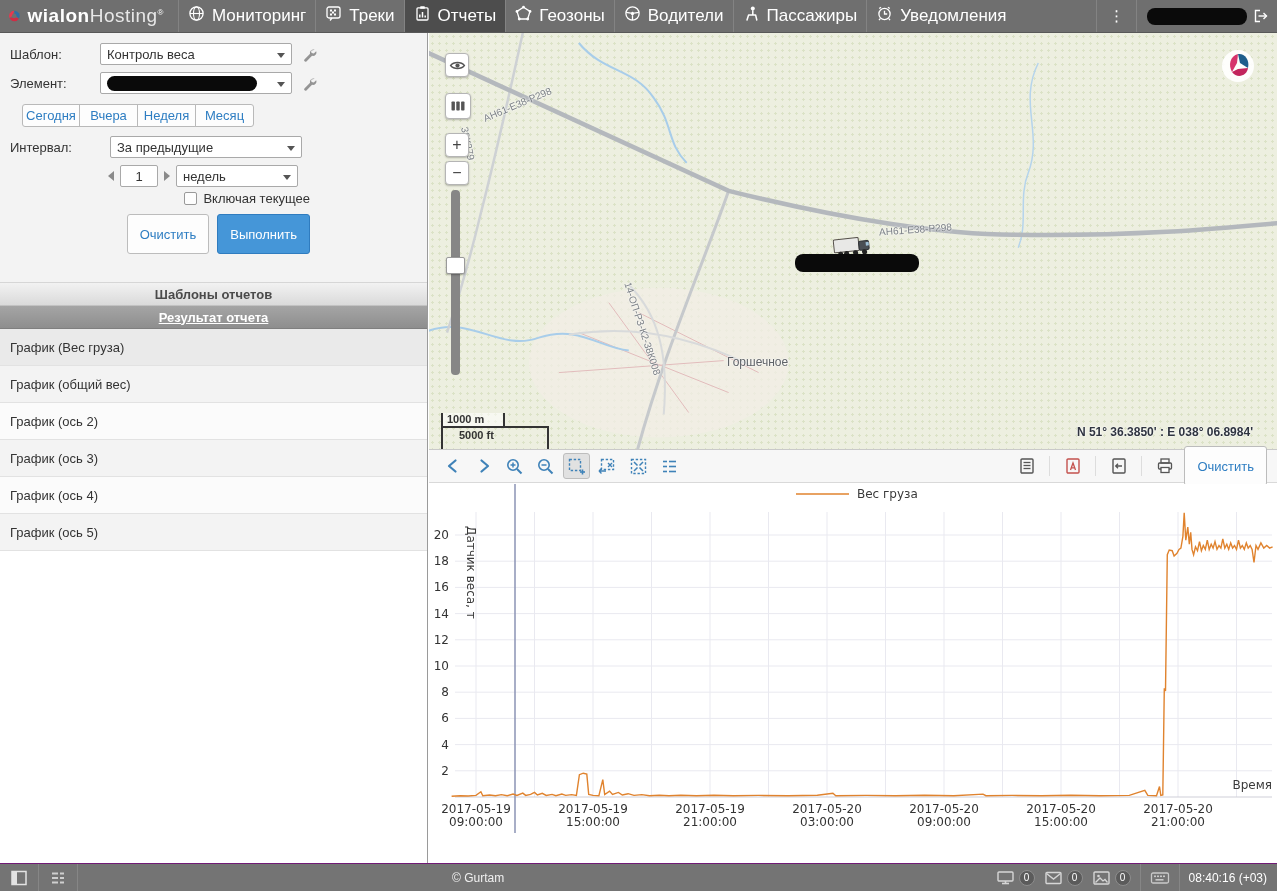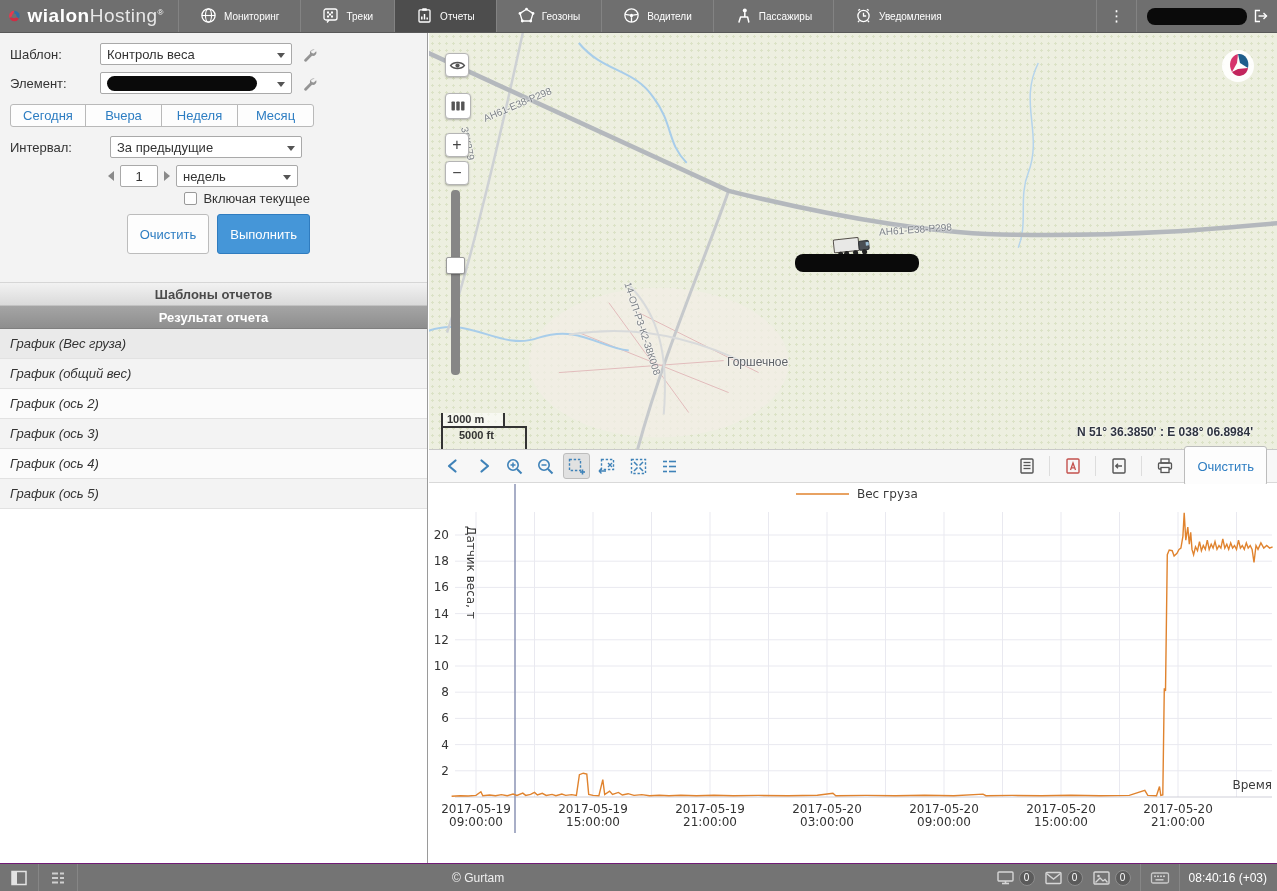--- a/index.html
+++ b/index.html
@@ -8,77 +8,77 @@
 
   
   .topbar { position:absolute; top:0; left:0; right:0; height:33px; background:#6f6f6f; border-bottom:1px solid #585858; display:flex; align-items:stretch; color:#fff; }
   .logo { display:flex; align-items:center; padding:0 14px 0 8px; width:178px; }
   .logo-mark { width:24px; height:24px; margin-right:7px; }
   .logo-text { font-size:19px; letter-spacing:.5px; white-space:nowrap; }
   .logo-text b { font-weight:bold; }
   .logo-text i { font-style:normal; font-weight:300; color:#e8e8e8; }
   .logo-text sup { font-size:8px; }
   #topnav { display:flex; align-items:stretch; flex:1; }
-  .nav-item { display:flex; align-items:center; gap:7px; padding:0 21px; font-size:10px; border-left:1px solid #838383; cursor:pointer; white-space:nowrap; }
+  .nav-item { display:flex; align-items:center; gap:7px; padding:0 9px; font-size:17px; border-left:1px solid #838383; cursor:pointer; white-space:nowrap; }
   .nav-item.active { background:#4d4d4d; }
   .nav-item svg { width:17px; height:17px; }
   .topbar-right { display:flex; align-items:center; gap:10px; padding-right:8px; }
   .dots { border-left:1px solid #838383; border-right:1px solid #838383; height:100%; display:flex; align-items:center; padding:0 12px; font-size:15px; letter-spacing:0; cursor:pointer; }
   .user { display:flex; align-items:center; gap:6px; cursor:pointer; }
   .redact { background:#0a0a0a; border-radius:8px; display:inline-block; }
   .user .redact { width:100px; height:17px; }
 
   
   .main { position:absolute; top:33px; bottom:28px; left:0; right:0; }
   .panel { position:absolute; top:0; bottom:0; left:0; width:428px; background:#fff; border-right:1px solid #9a9a9a; overflow:hidden; }
   .rightcol { position:absolute; top:0; bottom:0; left:429px; right:0; }
 
   
   .form-area { background:#f3f3f3; padding:10px 10px 24px 10px; border-bottom:1px solid #d6d6d6; }
   .frow { display:flex; align-items:center; margin-bottom:7px; position:relative; }
   .flabel { width:90px; font-size:13px; color:#333; }
   .sel { width:192px; height:22px; background:#fff; border:1px solid #a9a9a9; border-radius:2px; display:flex; align-items:center; padding:0 6px; font-size:13px; color:#333; cursor:pointer; position:relative; }
   .sel .arr { position:absolute; right:6px; top:9px; width:0; height:0; border-left:4px solid transparent; border-right:4px solid transparent; border-top:5px solid #555; }
   .wrench { margin-left:10px; cursor:pointer; }
-  .quick { display:grid; grid-template-columns:repeat(4,1fr); width:304px; margin:10px 0 9px 0; }
+  .quick { display:grid; grid-template-columns:repeat(4,1fr); width:232px; margin:10px 0 9px 12px; }
   .qbtn { height:23px; background:#fdfdfd; border:1px solid #b9b9b9; margin-left:-1px; font-size:13px; color:#2d7dc2; display:flex; align-items:center; justify-content:center; cursor:pointer; }
   .qbtn:first-child { margin-left:0; border-radius:3px 0 0 3px; }
   .qbtn:last-child { border-radius:0 3px 3px 0; }
   .spin-row { display:flex; align-items:center; margin:4px 0 4px 98px; gap:6px; }
   .spin-arrow { width:0; height:0; border-top:5px solid transparent; border-bottom:5px solid transparent; cursor:pointer; }
   .spin-arrow.left { border-right:6px solid #8a8a8a; }
   .spin-arrow.right { border-left:6px solid #8a8a8a; }
   .numinput { width:38px; height:22px; border:1px solid #a9a9a9; border-radius:2px; text-align:center; font-size:13px; color:#333; background:#fff; }
   .sel.small { width:122px; }
   .cb-row { display:flex; align-items:center; justify-content:flex-end; width:300px; margin:3px 0 8px 0; gap:6px; font-size:13px; color:#333; }
   .cb { width:13px; height:13px; background:#fdfdfd; border:1px solid #999; border-radius:2px; cursor:pointer; }
   .btn-row { display:flex; justify-content:flex-end; width:300px; gap:8px; margin-bottom:4px; }
   .btn { height:40px; padding:0 12px; font-size:13px; border-radius:3px; display:flex; align-items:center; cursor:pointer; }
   .btn.ghost { background:#fdfdfd; border:1px solid #bcbcbc; color:#2d7dc2; }
   .btn.primary { background:#4596d8; border:1px solid #2f7cbf; color:#fff; }
 
   .sec-header { height:23px; display:flex; align-items:center; justify-content:center; font-size:13px; font-weight:bold; cursor:pointer; }
   .sec-header.light { background:linear-gradient(#f2f2f2,#dadada); color:#4a4a4a; border-bottom:1px solid #c2c2c2; }
-  .sec-header.dark { background:linear-gradient(#a5a5a5,#8e8e8e); color:#fff; border-bottom:1px solid #7f7f7f; }
-  .rrow { height:30px; display:flex; align-items:center; padding-left:10px; font-size:13px; color:#333; border-bottom:1px solid #e2e2e2; cursor:pointer; background:#fbfbfb;font-style:italic; }
+  .sec-header.dark { background:linear-gradient(#a5a5a5,#8e8e8e); color:#fff; border-bottom:1px solid #7f7f7f;text-decoration:underline; }
+  .rrow { height:37px; display:flex; align-items:center; padding-left:10px; font-size:13px; color:#333; border-bottom:1px solid #e2e2e2; cursor:pointer; background:#fbfbfb; }
   .rrow:nth-child(even) { background:#f3f3f3; }
   .rrow.first { background:#eaeaea; }
 
   
   .map { position:absolute; top:0; left:0; right:0; height:416px; background:#edefe0; overflow:hidden; cursor:grab;
          background-image:radial-gradient(circle, #dbe2c6 1px, rgba(0,0,0,0) 1.3px); background-size:7px 7px; }
   .map-art { position:absolute; inset:0; }
   .map-label { position:absolute; font-size:10px; color:#7a7f85; white-space:nowrap; text-shadow:0 0 2px #fff,0 0 2px #fff; }
   .town-label { position:absolute; font-size:12px; color:#5f6368; text-shadow:0 0 2px #fff,0 0 2px #fff; }
   .map-btn { position:absolute; width:24px; height:24px; background:#fff; border:1px solid #b5b5b5; border-radius:4px; box-shadow:0 1px 2px rgba(0,0,0,.25); display:flex; align-items:center; justify-content:center; cursor:pointer; font-size:16px; color:#444; }
   .zoom-track { position:absolute; left:22px; top:157px; width:9px; height:185px; background:#868686; border-radius:4px; cursor:pointer; }
   .zoom-handle { position:absolute; left:-5px; top:67px; width:19px; height:17px; background:#fff; border:1px solid #9a9a9a; border-radius:2px; box-shadow:0 1px 2px rgba(0,0,0,.3); cursor:ns-resize; }
   .scale { position:absolute; left:12px; bottom:-2px; font-size:11px; font-weight:bold; color:#333; }
   .scale-m { border:2px solid #333; border-top:none; padding:0 4px 1px 4px; background:rgba(255,255,255,.55); width:64px; text-align:left; }
-  .scale-ft { border:2px solid #333; border-bottom:none; border-top:none; margin-top:-2px; padding:1px 4px 10px 16px; width:86px; border-top:2px solid #333; }
+  .scale-ft { border:2px solid #333; border-bottom:none; border-top:none; margin-top:-2px; padding:1px 4px 10px 16px; width:108px; border-top:2px solid #333; }
   .coords { position:absolute; right:24px; bottom:10px; font-size:12px; font-weight:bold; color:#2f3440; text-shadow:0 0 2px #fff,0 0 2px #fff; }
   .map-logo { position:absolute; right:22px; top:16px; width:34px; height:34px; }
   .truck { position:absolute; left:404px; top:202px; transform:rotate(-6deg); }
   .map-redact { position:absolute; left:366px; top:221px; width:124px; height:18px; }
 
   
   .chart-toolbar { position:absolute; top:416px; left:0; right:0; height:34px; background:#f7f7f7; border-top:1px solid #c9c9c9; border-bottom:1px solid #d9d9d9; display:flex; align-items:center; padding:0 10px; }
   .tool-btn { width:27px; height:26px; display:flex; align-items:center; justify-content:center; margin-right:4px; border-radius:3px; cursor:pointer; border:1px solid transparent; }
   .tool-btn.active { background:#e1e1e1; border:1px solid #bdbdbd; }
   .tb-right { margin-left:auto; display:flex; align-items:center; gap:6px; }

